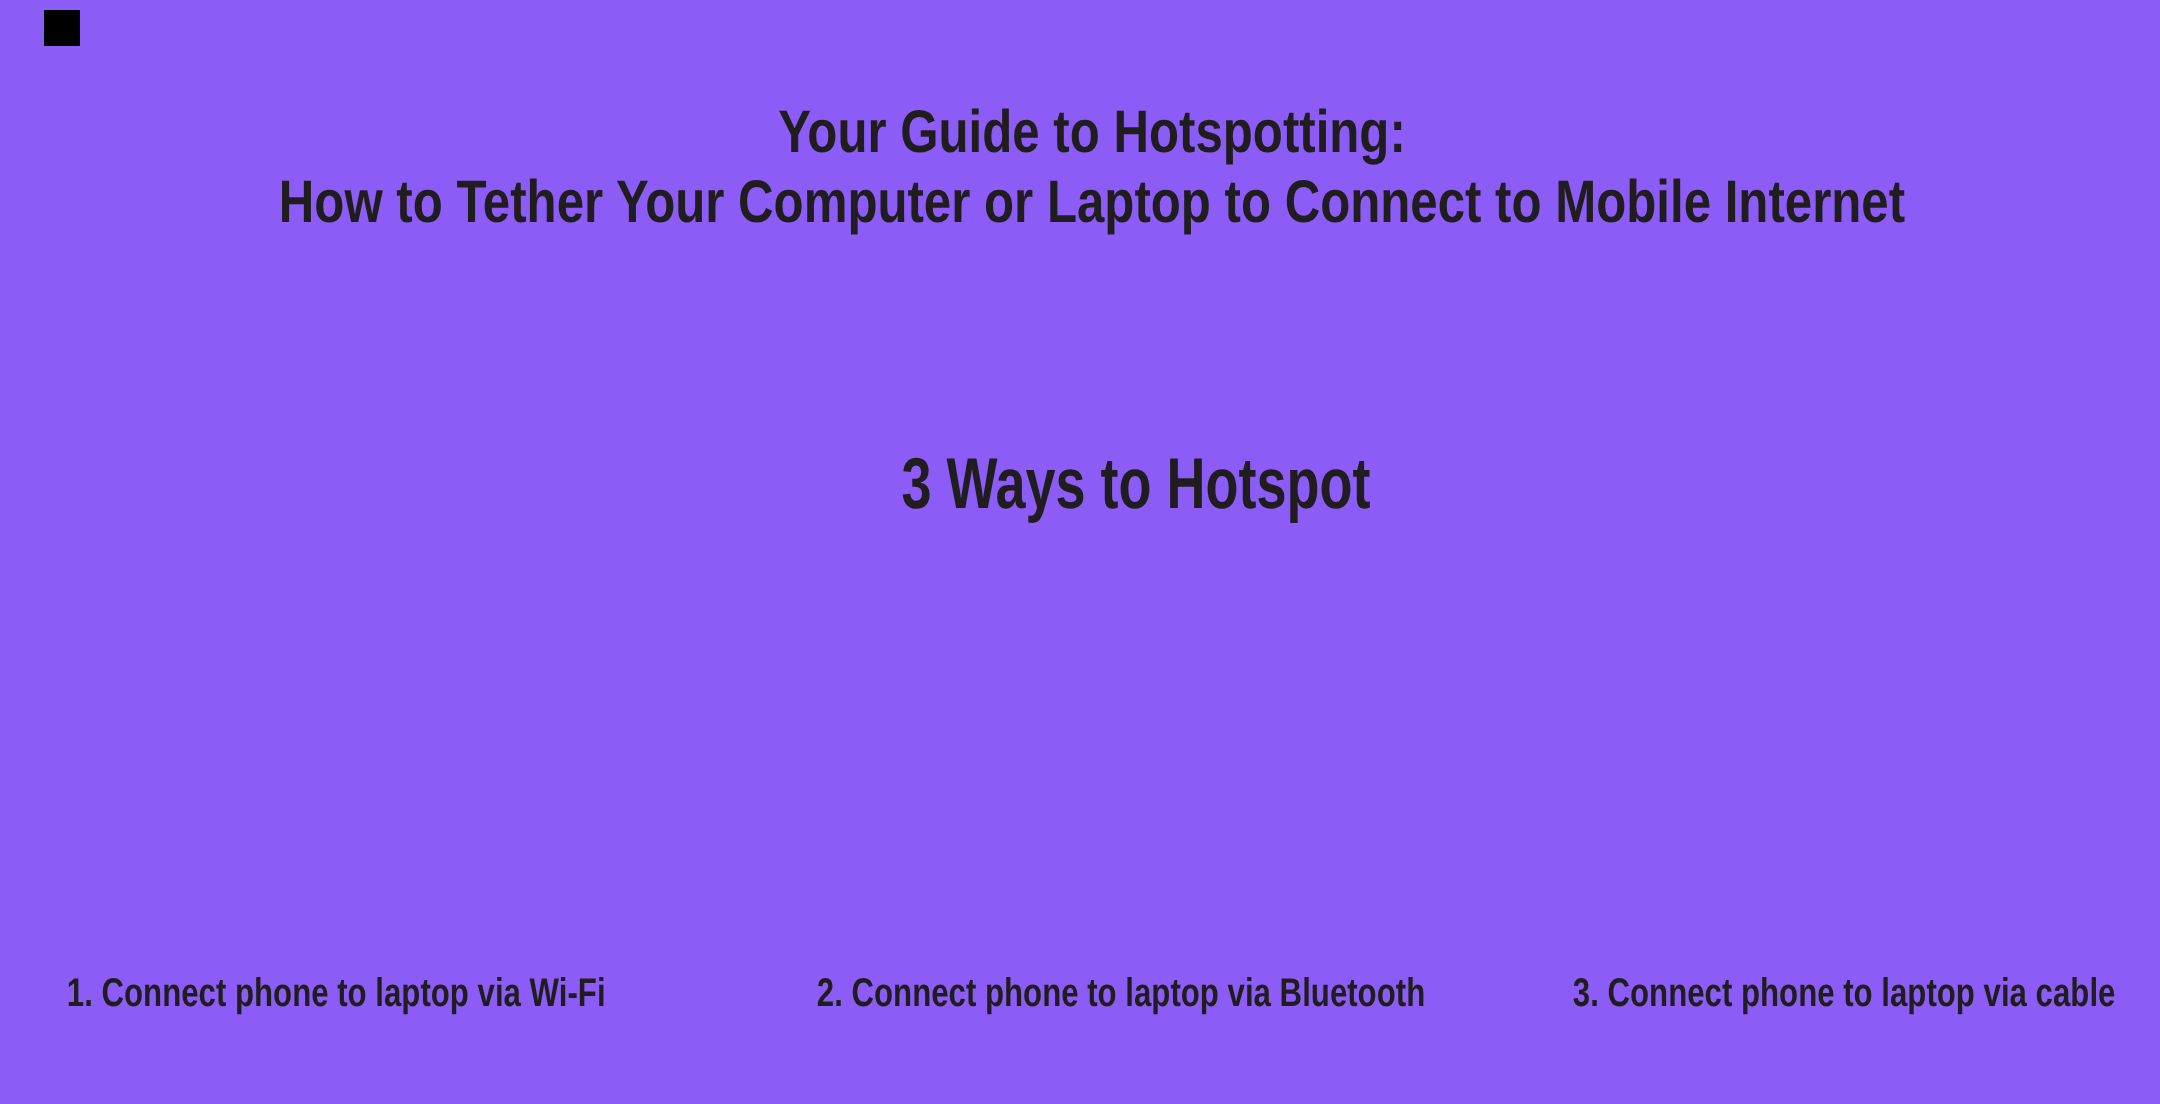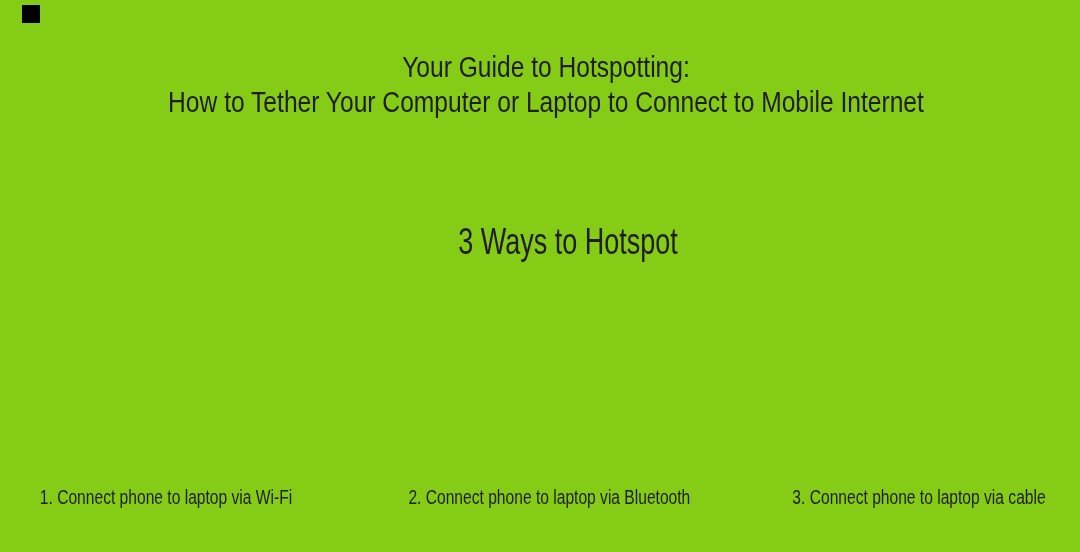--- a/index.html
+++ b/index.html
@@ -4,25 +4,25 @@
 <style>
   html, body {
     margin: 0;
     padding: 0;
     background: #ffffff;
   }
   .slide {
     position: relative;
     width: 1080px;
     height: 552px;
-    background: #84cc16;
+    background: #8b5cf6;
     overflow: hidden;
     color: #211d1e;
     font-family: "Liberation Sans", sans-serif;
-    font-weight: 400;
+    font-weight: 700;
   }
   .corner-marker {
     position: absolute;
     left: 22px;
     top: 5px;
     width: 18px;
     height: 18px;
     background: #000000;
   }
   .title-block {

